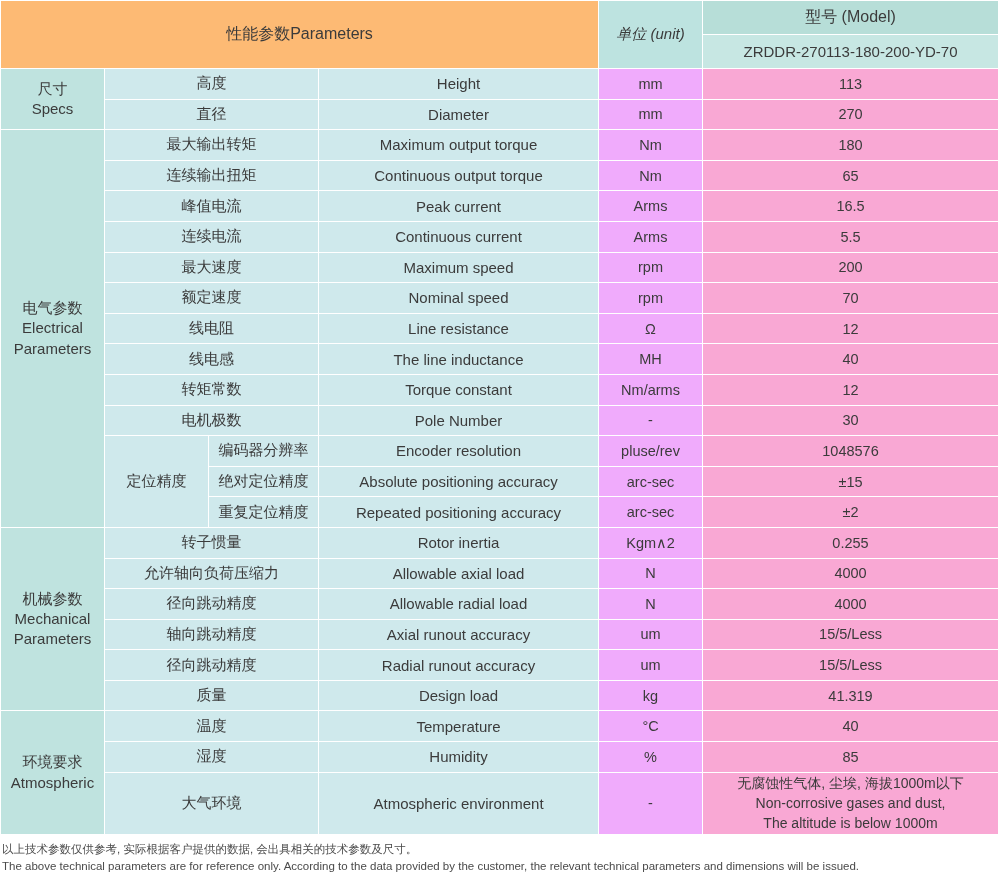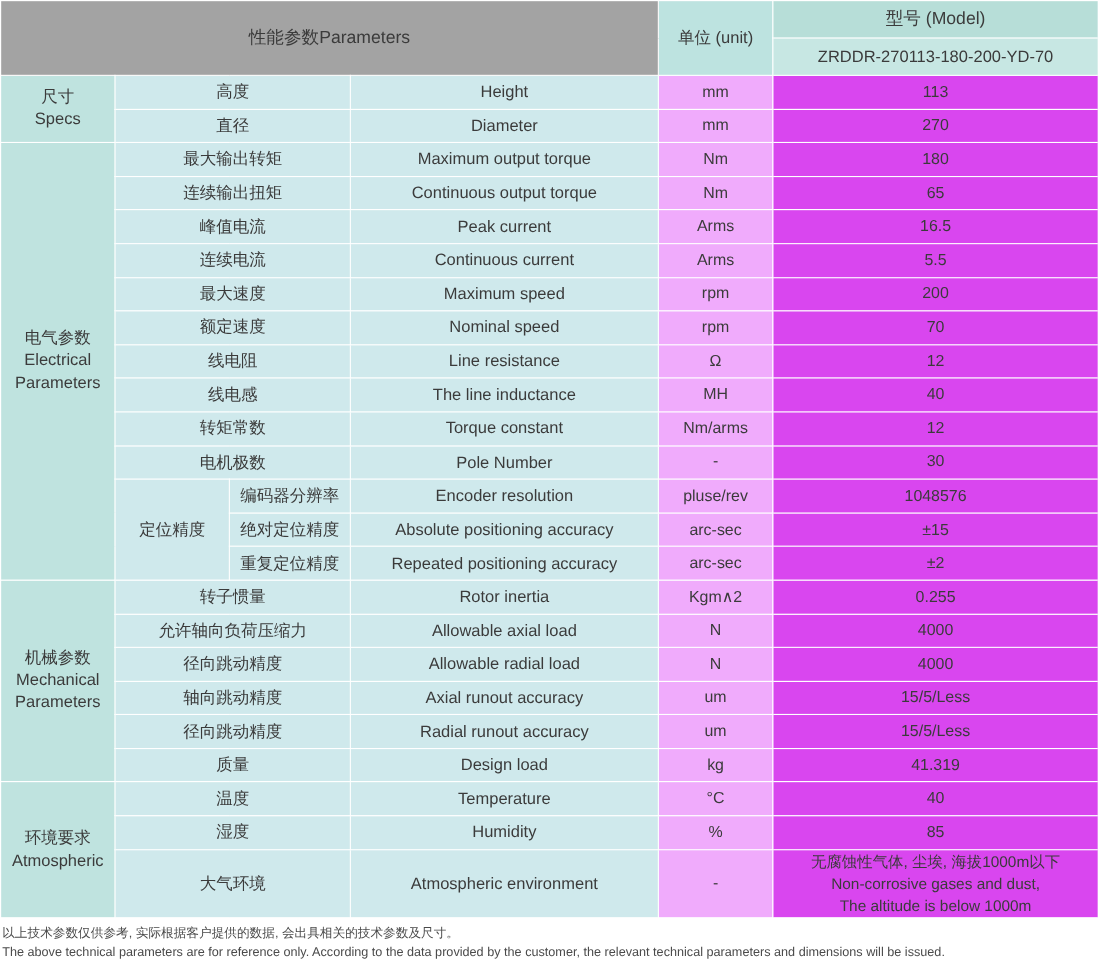--- a/index.html
+++ b/index.html
@@ -34,28 +34,29 @@
   }
   
   col.c-group { width: 104px; }
   col.c-cn    { width: 104px; }
   col.c-sub   { width: 110px; }
   col.c-en    { width: 280px; }
   col.c-unit  { width: 104px; }
   col.c-val   { width: 296px; }
 
   .hdr-params {
-    background: #a3a3a3;
+    background: #fdba74;
     height: 66px;
     font-size: 16px;
     color: #3a3a3a;
   }
   .hdr-unit {
     background: #bde3e0;
     font-size: 15px;
+    font-style: italic;
   }
   .hdr-model-top {
     background: #b7ded8;
     height: 33px;
     font-size: 16px;
   }
   .hdr-model-sub {
     background: #c7e7e3;
     height: 33px;
     font-size: 15px;
@@ -80,21 +81,21 @@
     font-size: 15px;
     text-align: left;
     padding-left: 14px;
     margin-top: 24px;
   }
   .cell-unit {
     background: #f0abfc;
     font-size: 14.5px;
   }
   .cell-val {
-    background: #d946ef;
+    background: #f9a8d4;
     font-size: 14.5px;
   }
   tr.row { height: 30.6px; }
   tr.row-atmo { height: 62px; }
   .atmo-val {
     line-height: 1.45;
     font-size: 14px;
     padding: 4px 0;
   }
   .footnote {

